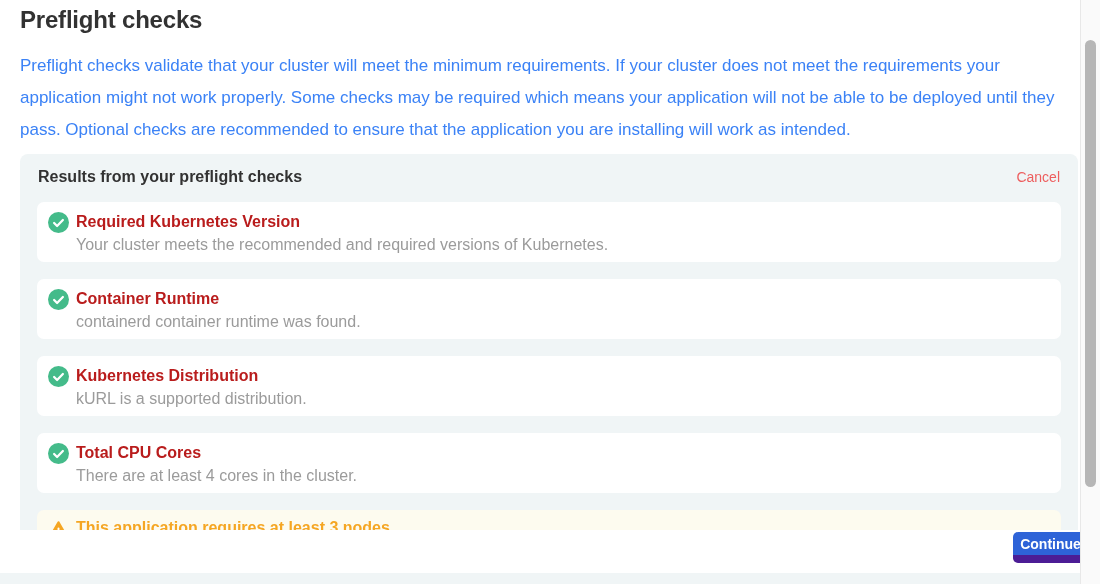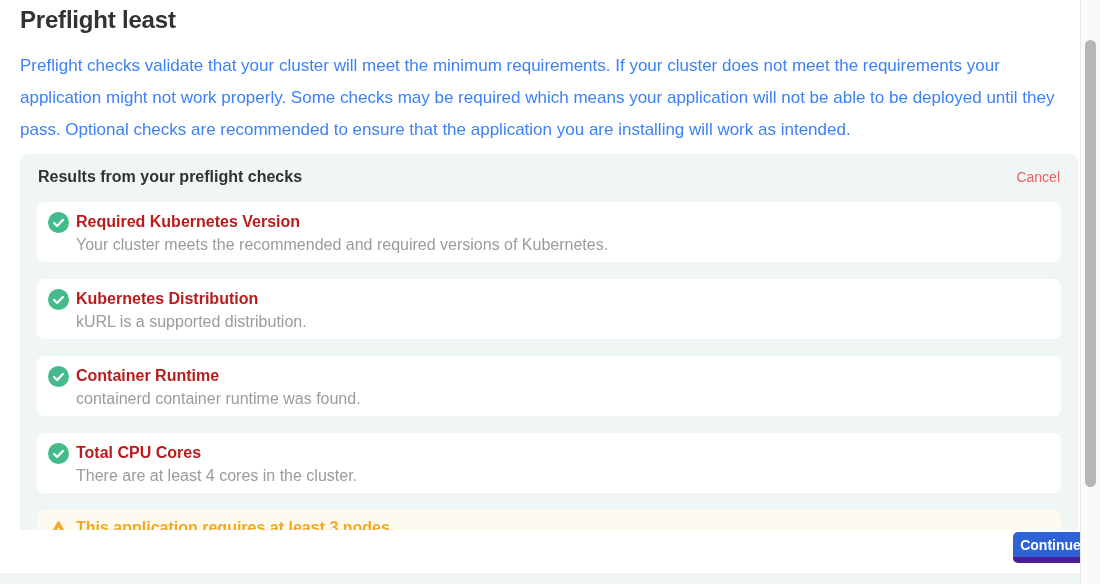--- a/index.html
+++ b/index.html
@@ -69,21 +69,21 @@
   }
   .footer-strip {
     position: absolute; left: 0; top: 573px;
     width: 1080px; height: 11px;
     background: #f0f5f6; z-index: 5;
   }
   .continue-button {
     position: absolute; left: 1013px; top: 532px; z-index: 6;
     width: 75px; height: 31px;
     background: #2e63d8;
-    border: none; border-bottom: 6px solid #4c1d95;
+    border: none; border-bottom: 8px solid #4c1d95;
     border-radius: 5px;
     color: #ffffff; font-size: 14px; font-weight: 700;
     font-family: "Liberation Sans", "DejaVu Sans", sans-serif;
     cursor: pointer;
   }
   .scrollbar-track {
     position: absolute; right: 0; top: 0;
     width: 20px; height: 584px;
     background: #fafafa;
     border-left: 1px solid #e8e8e8;
@@ -92,21 +92,21 @@
   .scrollbar-thumb {
     position: absolute; left: 4px; top: 40px;
     width: 11px; height: 447px;
     border-radius: 6px;
     background: #b6b6b6;
   }
 </style>
 </head>
 <body>
 
-<h1 class="page-title">Preflight least</h1>
+<h1 class="page-title">Preflight checks</h1>
 
 <p class="page-desc">Preflight checks validate that your cluster will meet the minimum requirements. If your cluster does not meet the requirements your application might not work properly. Some checks may be required which means your application will not be able to be deployed until they pass. Optional checks are recommended to ensure that the application you are installing will work as intended.</p>
 
 <div class="panel">
   <div class="panel-header">
     <span class="panel-title">Results from your preflight checks</span>
     <a class="cancel-link">Cancel</a>
   </div>
   <div>
   <div class="check-card pass">
@@ -123,35 +123,35 @@
   </div>
 
   <div class="check-card pass">
     <span class="check-icon">
   <svg viewBox="0 0 24 24" aria-hidden="true">
     <circle cx="12" cy="12" r="12" fill="#44bb8a"></circle>
     <path d="M7 12.6 L10.4 16 L17 9.2" fill="none" stroke="#ffffff" stroke-width="2.6" stroke-linecap="round" stroke-linejoin="round"></path>
   </svg>
 </span>
     <div class="check-text">
-      <div class="check-title">Kubernetes Distribution</div>
-      <div class="check-message">kURL is a supported distribution.</div>
+      <div class="check-title">Container Runtime</div>
+      <div class="check-message">containerd container runtime was found.</div>
     </div>
   </div>
 
   <div class="check-card pass">
     <span class="check-icon">
   <svg viewBox="0 0 24 24" aria-hidden="true">
     <circle cx="12" cy="12" r="12" fill="#44bb8a"></circle>
     <path d="M7 12.6 L10.4 16 L17 9.2" fill="none" stroke="#ffffff" stroke-width="2.6" stroke-linecap="round" stroke-linejoin="round"></path>
   </svg>
 </span>
     <div class="check-text">
-      <div class="check-title">Container Runtime</div>
-      <div class="check-message">containerd container runtime was found.</div>
+      <div class="check-title">Kubernetes Distribution</div>
+      <div class="check-message">kURL is a supported distribution.</div>
     </div>
   </div>
 
   <div class="check-card pass">
     <span class="check-icon">
   <svg viewBox="0 0 24 24" aria-hidden="true">
     <circle cx="12" cy="12" r="12" fill="#44bb8a"></circle>
     <path d="M7 12.6 L10.4 16 L17 9.2" fill="none" stroke="#ffffff" stroke-width="2.6" stroke-linecap="round" stroke-linejoin="round"></path>
   </svg>
 </span>

